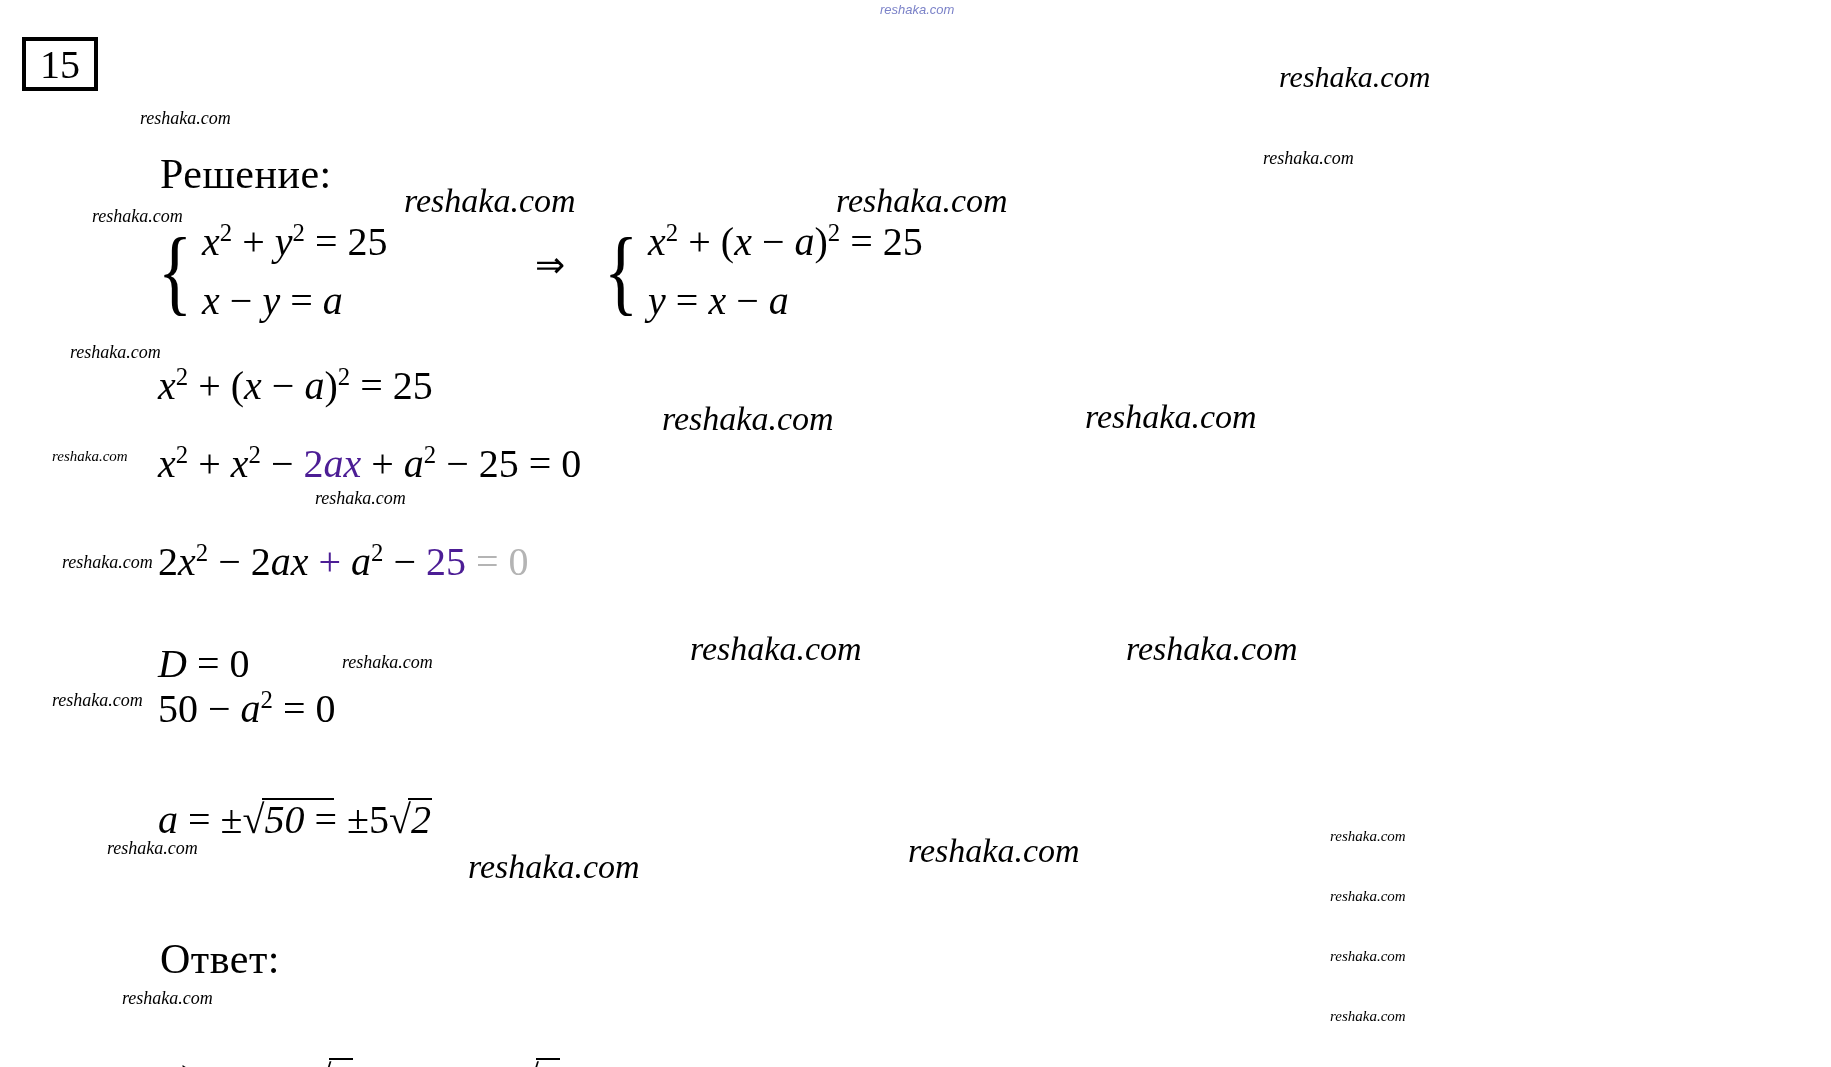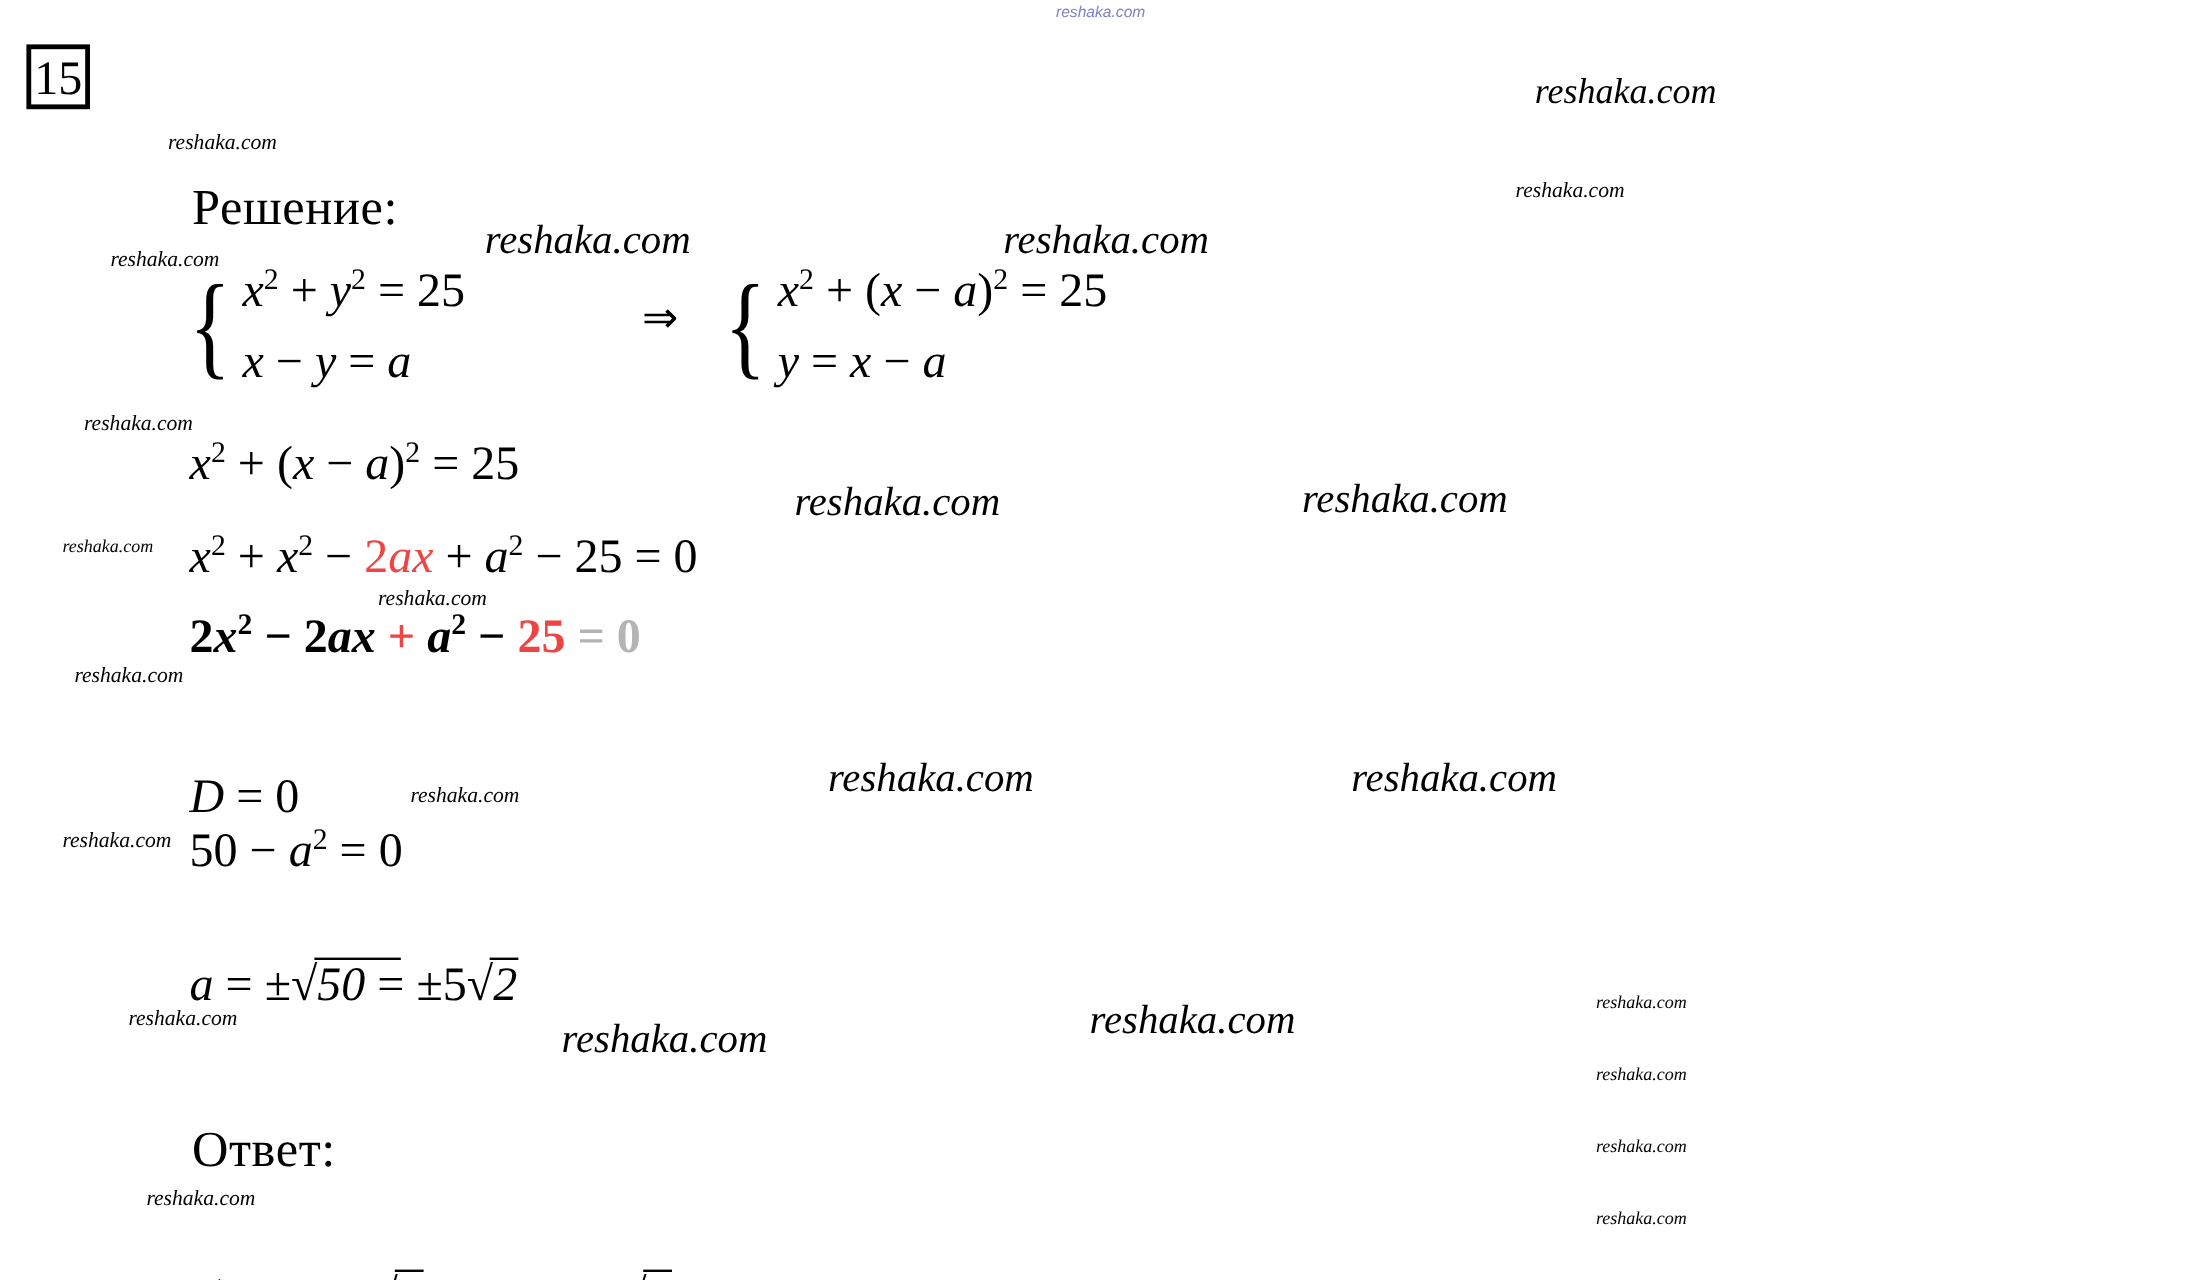--- a/index.html
+++ b/index.html
@@ -19,21 +19,21 @@
     position: absolute;
     left: 0; top: 0;
     width: 1831px;
     height: 1067px;
   }
   
   .task-box {
     position: absolute;
     left: 22px;
     top: 37px;
-    width: 53px;
+    width: 76px;
     height: 54px;
     border: 4px solid #000;
     box-sizing: border-box;
     display: flex;
     align-items: center;
     justify-content: center;
     font-size: 40px;
     font-family: "Liberation Serif", serif;
   }
   
@@ -85,21 +85,21 @@
   .sys-row {
     white-space: nowrap;
     font-size: 40px;
   }
   .arrow {
     position: absolute;
     font-size: 36px;
     font-family: "Liberation Serif", serif;
   }
   
-  .faded { color: #ef4444; }
+  .faded { color: #4c1d95; }
   .faded2 { color: #b4b4b4; }
   
   .wm {
     position: absolute;
     color: #000000;
     font-family: "Liberation Serif", serif;
     white-space: nowrap;
     pointer-events: none;
     font-style: italic;
   }
@@ -158,21 +158,21 @@
   </div>
 
   <div class="math" style="left:158px; top:362px;">
     <i>x</i><span class="sup-up">2</span> + (<i>x</i> − <i>a</i>)<span class="sup-up">2</span> = 25
   </div>
 
   <div class="math" style="left:158px; top:440px;">
     <i>x</i><span class="sup-up">2</span> + <i>x</i><span class="sup-up">2</span> − <span class="faded">2<i>ax</i></span> + <i>a</i><span class="sup-up">2</span> − 25 = 0
   </div>
 
-  <div class="math" style="left:158px; top:506px;font-weight:bold;">
+  <div class="math" style="left:158px; top:538px;">
     2<i>x</i><span class="sup-up">2</span> − 2<i>ax</i> <span class="faded">+</span> <i>a</i><span class="sup-up">2</span> − <span class="faded">25</span> <span class="faded2">= 0</span>
   </div>
 
 
   <div class="math" style="left:158px; top:640px;">
     <i>D</i> = 0
   </div>
 
   <div class="math" style="left:158px; top:685px;">
     50 − <i>a</i><span class="sup-up">2</span> = 0

